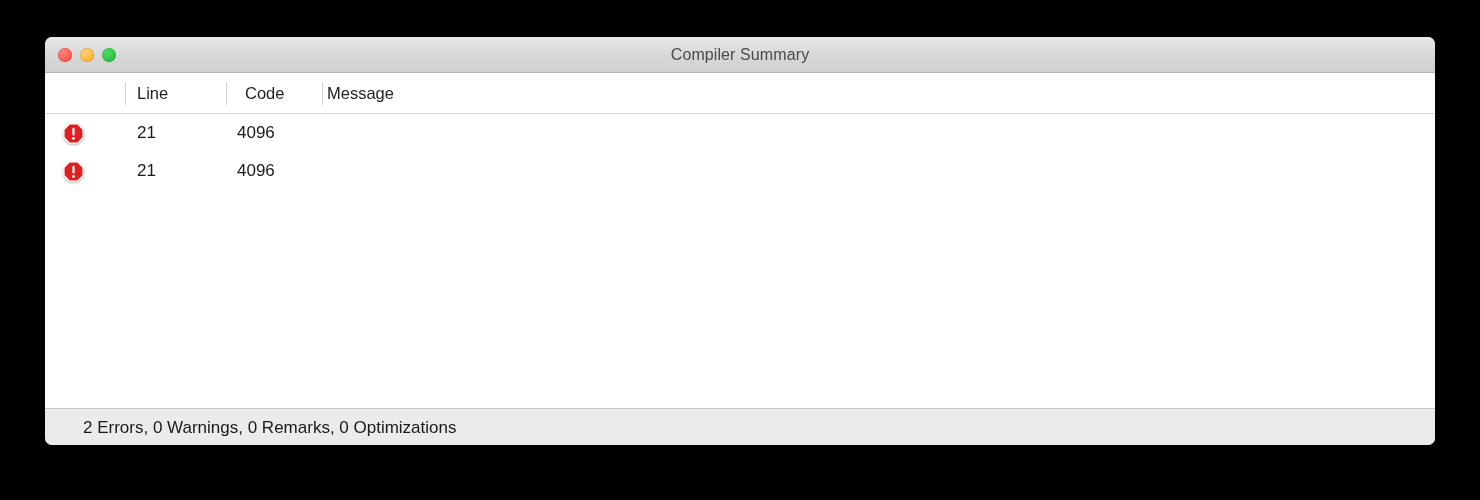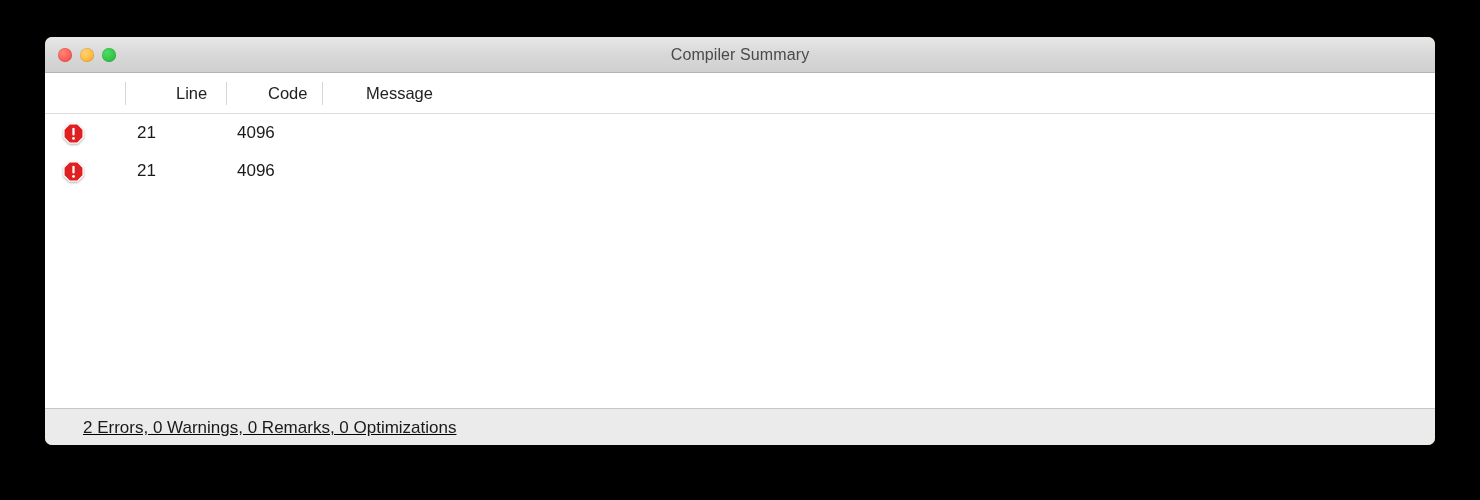--- a/index.html
+++ b/index.html
@@ -73,31 +73,30 @@
   }
   .col-header .hcell {
     position: absolute;
     top: 0;
     height: 40px;
     line-height: 40px;
     font-size: 16.5px;
     color: #222222;
     user-select: none;
     white-space: nowrap;
-    margin-left: 39px;
   }
   .col-header .hdiv {
     position: absolute;
     top: 9px;
     width: 1px;
     height: 23px;
     background: #d6d6d6;
   }
   .h-line   { left: 92px; }
-  .h-code   { left: 184px; }
+  .h-code   { left: 200px; }
   .h-msg    { left: 282px; }
   .d1 { left: 80px; }
   .d2 { left: 181px; }
   .d3 { left: 277px; }
 
   
   .rows {
     position: relative;
     height: 294px;
     background: #ffffff;
@@ -130,21 +129,20 @@
   }
 
   
   .statusbar {
     position: relative;
     height: 38px;
     background: #ebebeb;
     border-top: 1px solid #c8c8c8;
     display: flex;
     align-items: center;
-    text-decoration: underline;
   }
   .status-text {
     margin-left: 38px;
     font-size: 17px;
     color: #1a1a1a;
     white-space: nowrap;
     user-select: none;
   }
 </style>
 </head>

